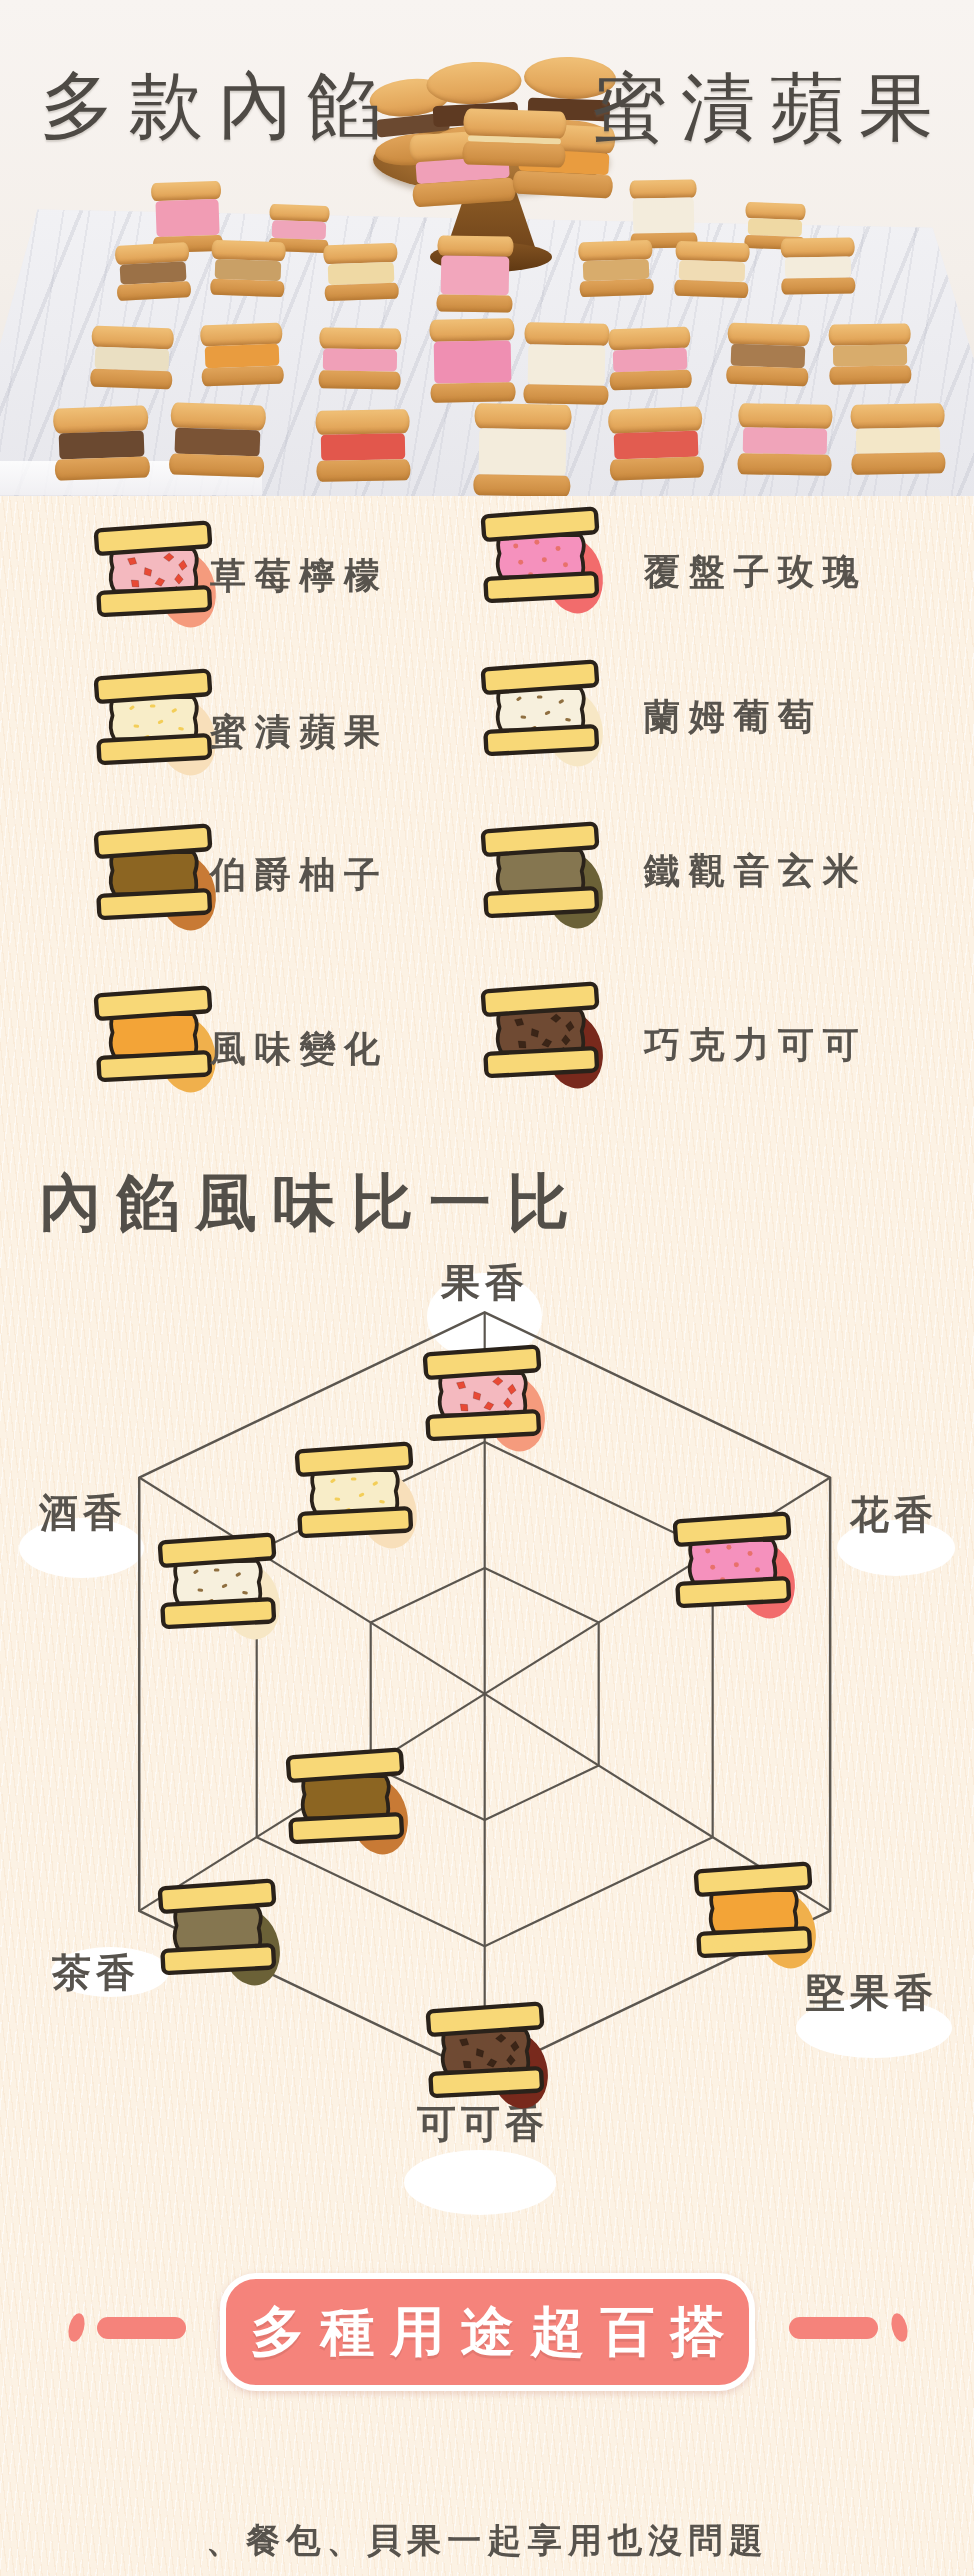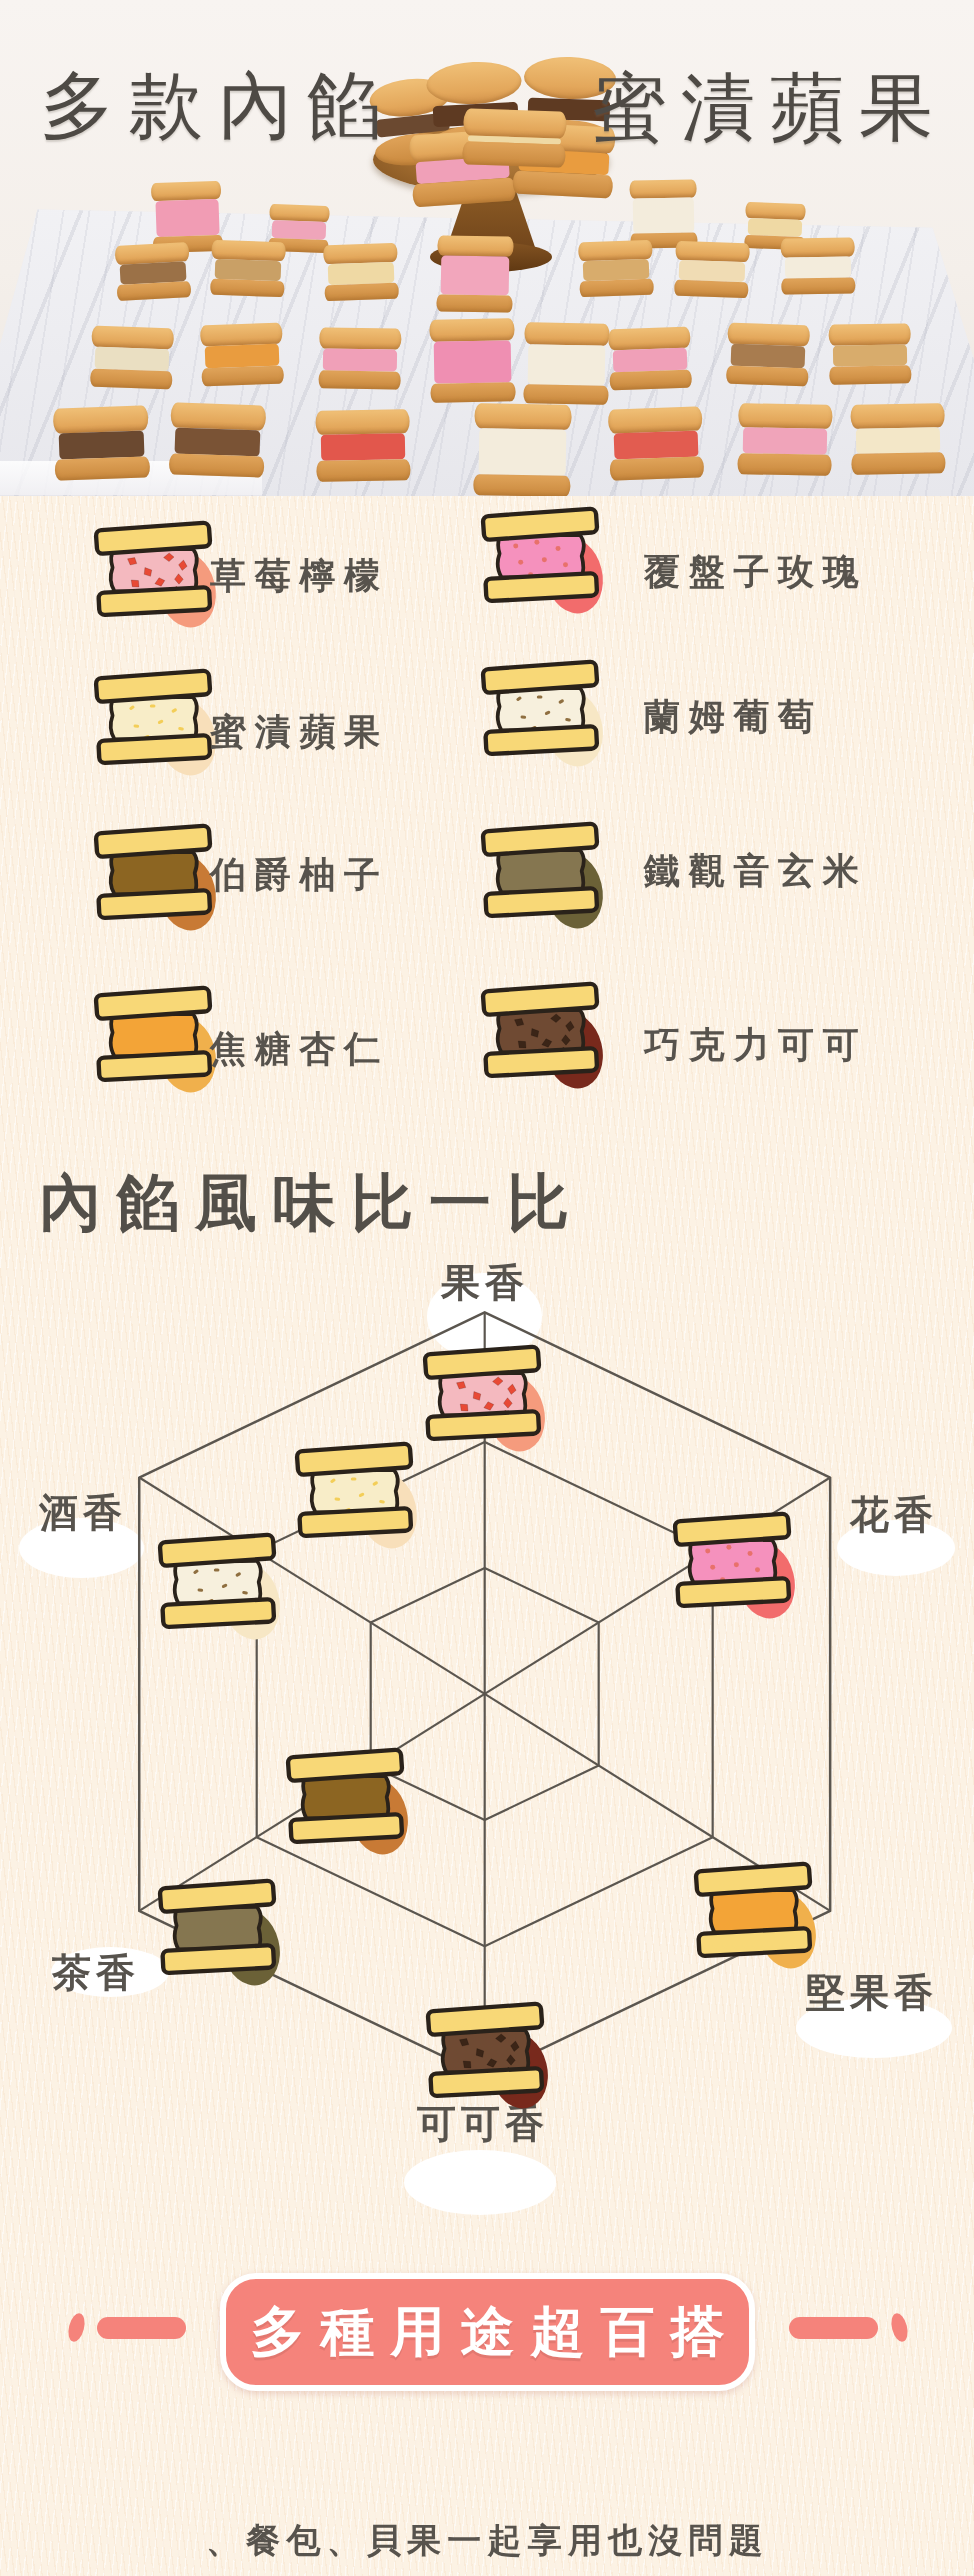--- a/index.html
+++ b/index.html
@@ -530,21 +530,21 @@
     <ellipse cx="155" cy="113" rx="46" ry="62" transform="rotate(-14 155 113)" fill="#F0B04C"></ellipse>
     <path d="M38,50 C32,58 33,68 36,78 C31,92 32,104 39,116 L167,118 C173,106 171,94 168,82 C174,66 172,56 165,48 Z" fill="#F3A437" stroke="#2A221A" stroke-width="6" stroke-linejoin="round"></path>
 
     <g transform="rotate(-3 103 132)">
       <rect x="14" y="114" width="178" height="36" rx="9" fill="#F8D877" stroke="#2A221A" stroke-width="7"></rect>
     </g>
     <g transform="rotate(-4 101 31)">
       <rect x="10" y="12" width="182" height="38" rx="9" fill="#F8D877" stroke="#2A221A" stroke-width="7"></rect>
     </g>
   </svg></div>
-    <div class="flavor-label" style="left: 210px; top: 1025px;">焦糖杏仁</div>
+    <div class="flavor-label" style="left: 210px; top: 1025px;">風味變化</div>
     <div class="fcookie" style="left: 477px; top: 980px;"><svg viewBox="0 0 210 180" xmlns="http://www.w3.org/2000/svg">
     <ellipse cx="155" cy="113" rx="46" ry="62" transform="rotate(-14 155 113)" fill="#78291C"></ellipse>
     <path d="M38,50 C32,58 33,68 36,78 C31,92 32,104 39,116 L167,118 C173,106 171,94 168,82 C174,66 172,56 165,48 Z" fill="#6F4A33" stroke="#2A221A" stroke-width="6" stroke-linejoin="round"></path>
     <path transform="translate(60,64) rotate(10)" d="M0,0 L11,-4 L16,5 L6,9 Z" fill="#3B2517" stroke="rgba(0,0,0,.25)" stroke-width="1"></path>
         <path transform="translate(88,78) rotate(40)" d="M0,0 L11,-4 L16,5 L6,9 Z" fill="#3B2517" stroke="rgba(0,0,0,.25)" stroke-width="1"></path>
         <path transform="translate(118,62) rotate(-20)" d="M0,0 L11,-4 L16,5 L6,9 Z" fill="#3B2517" stroke="rgba(0,0,0,.25)" stroke-width="1"></path>
         <path transform="translate(142,88) rotate(70)" d="M0,0 L11,-4 L16,5 L6,9 Z" fill="#3B2517" stroke="rgba(0,0,0,.25)" stroke-width="1"></path>
         <path transform="translate(66,98) rotate(25)" d="M0,0 L11,-4 L16,5 L6,9 Z" fill="#3B2517" stroke="rgba(0,0,0,.25)" stroke-width="1"></path>
         <path transform="translate(104,104) rotate(-35)" d="M0,0 L11,-4 L16,5 L6,9 Z" fill="#3B2517" stroke="rgba(0,0,0,.25)" stroke-width="1"></path>
         <path transform="translate(138,108) rotate(55)" d="M0,0 L11,-4 L16,5 L6,9 Z" fill="#3B2517" stroke="rgba(0,0,0,.25)" stroke-width="1"></path>

